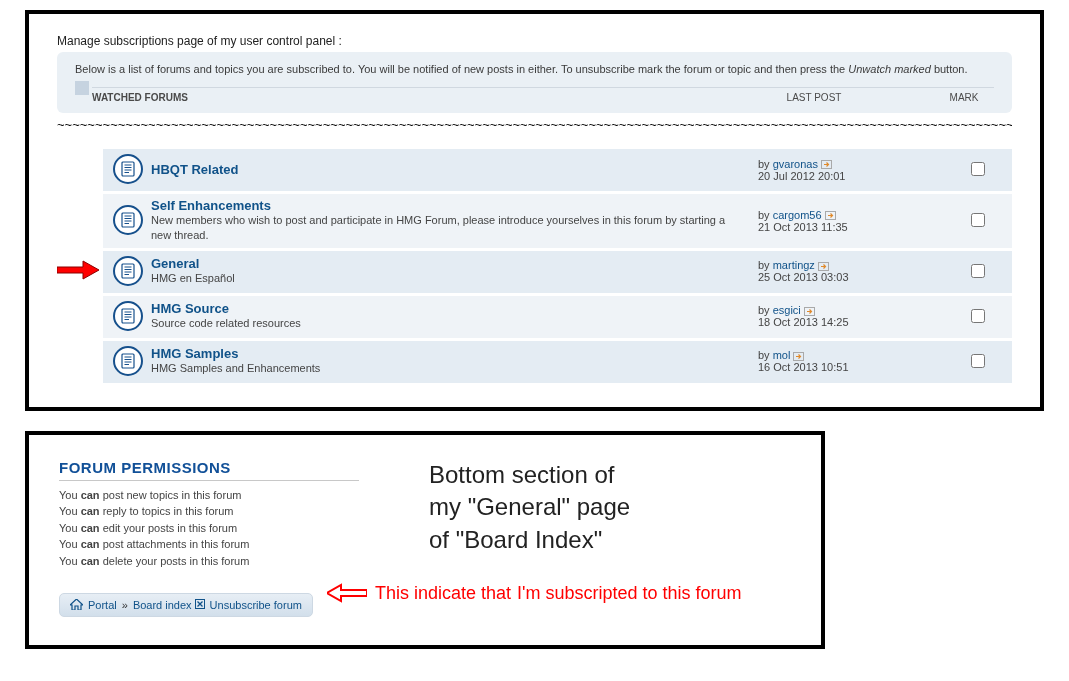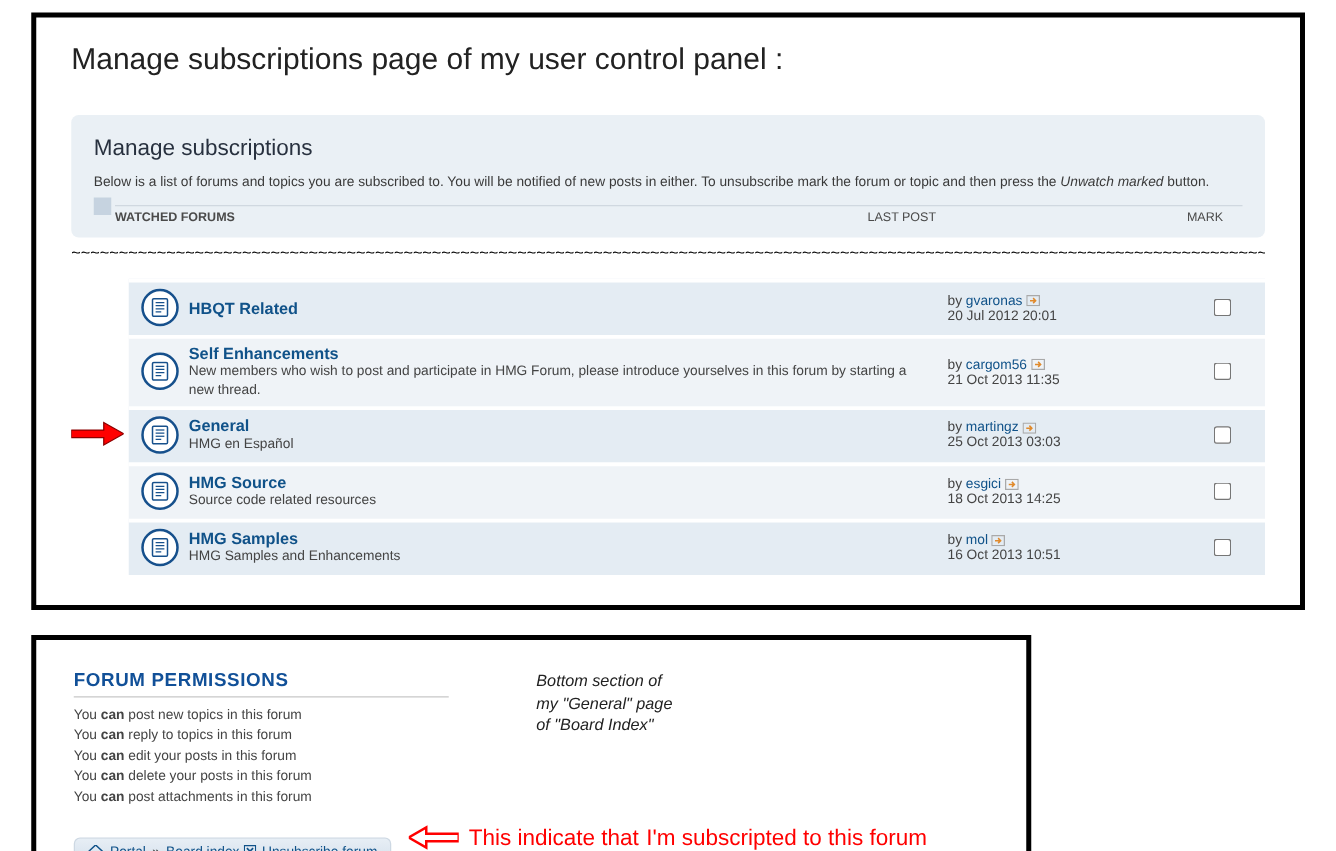--- a/index.html
+++ b/index.html
@@ -1,26 +1,26 @@
 <!DOCTYPE html>
 <html><head>
 <meta charset="utf-8">
 <style>
   * { box-sizing: border-box; margin: 0; padding: 0; }
   body { font-family: "Lucida Grande", Verdana, Arial, sans-serif; font-size: 12px; color: #333; background: #fff; }
   .outer { border: 4px solid #000; margin: 10px 25px 20px 25px; padding: 20px 28px 24px 28px; }
   .outer2 { border: 4px solid #000; margin: 10px 25px 20px 25px; padding: 24px 30px 28px 30px; width: 800px; }
-  .page-heading { font-family: Tahoma, Arial, sans-serif; font-size: 24px; color: #222; margin-bottom: 30px; font-weight: normal; }
+  .page-heading { font-family: Tahoma, Arial, sans-serif; font-size: 12px; color: #222; margin-bottom: 4px; font-weight: normal; }
   .panel { background: #eaf0f5; border-radius: 6px; padding: 10px 18px 10px 18px; }
   .panel-title { font-family: "Trebuchet MS", Arial, sans-serif; font-size: 18px; color: #28313f; margin: 6px 0 10px 0; font-weight: normal; }
   .desc { font-size: 11px; color: #3a3a3a; line-height: 1.4; margin-bottom: 10px; }
   .desc em { font-style: italic; }
   .hdr-row { display: flex; align-items: center; border-top: 1px solid #d0d8e0; padding-top: 4px; font-size: 10px; color: #4a4a4a; }
   .hdr-row .col-main { flex: 1; font-weight: bold; }
-  .hdr-row .col-last { width: 240px; }
+  .hdr-row .col-last { width: 240px; text-align: center; }
   .hdr-row .col-mark { width: 60px; text-align: center; }
   .squig { color: #000; font-size: 13px; letter-spacing: 0; white-space: nowrap; overflow: hidden; padding: 4px 0 14px 0; }
   .forum-row { display: flex; align-items: center; background: #eff3f7; border-top: 3px solid #fff; padding: 4px 4px 6px 6px; }
   .forum-row.alt { background: #e4ecf3; }
   .forum-icon { width: 30px; height: 30px; border-radius: 50%; border: 2px solid #16508c; display: flex; align-items: center; justify-content: center; margin: 1px 8px 1px 4px; flex-shrink: 0; background: #fff; }
   .forum-icon svg { width: 16px; height: 16px; }
   .forum-main { flex: 1; padding-right: 10px; }
   .forum-title { color: #105289; font-family: "Trebuchet MS", Arial, sans-serif; font-size: 13px; font-weight: bold; text-decoration: none; display: inline-block; }
   .forum-desc { font-size: 11px; color: #444; line-height: 1.3; }
   .forum-last { width: 190px; font-size: 11px; color: #444; padding-top: 1px; }
@@ -30,41 +30,40 @@
   .forum-mark input { width: 14px; height: 14px; }
   .gap-left { width: 46px; display: flex; align-items: center; justify-content: flex-end; padding-right: 4px; }
   
   .red-arrow svg { display: block; }
   
   .perm-title { font-family: Arial, sans-serif; font-size: 15px; color: #115098; font-weight: bold; letter-spacing: 0.5px; padding-bottom: 4px; border-bottom: 1px solid #c8c8c8; width: 300px; margin-bottom: 6px; }
   .perm-line { font-size: 11px; color: #444; line-height: 1.5; }
   .perm-line b { font-weight: bold; }
   .two-col { display: flex; }
   .two-col .left { flex: 0 0 370px; }
-  .two-col .right { flex: 1; font-family: Tahoma, Arial, sans-serif; font-size: 13px; color: #222; line-height: 1.35; font-style: italic; }
+  .two-col .right { flex: 1; font-family: Tahoma, Arial, sans-serif; font-size: 24px; color: #222; line-height: 1.35; }
   .breadcrumb { margin-top: 24px; background: linear-gradient(#e7eef5, #d2dfeb); border: 1px solid #cdd8e3; border-radius: 5px; padding: 5px 10px; display: inline-flex; font-size: 11px; color: #105289; }
   .breadcrumb a { color: #105289; text-decoration: none; }
   .breadcrumb .sep { color: #333; margin: 0 5px; }
   .bc-icon { display: inline-flex; margin-right: 5px; }
   .bc-x { display: inline-flex; margin: 0 5px 0 3px; }
   .annot { display: inline-flex; align-items: center; margin-left: 14px; font-family: Tahoma, Arial, sans-serif; font-size: 18px; color: #ff0000; }
   .annot .txt1 { margin-left: 8px; }
   .side-bar-shim { width: 14px; background: #c6d3e0; margin-right: -7px; position: relative; top: -6px; height: 14px; }
   .row-outer { display:flex; align-items:center; }
   .row-outer .gap-left { flex-shrink:0; }
   .row-outer .forum-row { flex:1; }
 </style>
 </head>
 <body>
 
 <div class="outer">
   <div class="page-heading">Manage subscriptions page of my user control panel :</div>
 
   <div class="panel">
-    <div class="panel-title">Manage subscriptions</div>
     <div class="desc">
       <span>Below is a list of forums and topics you are subscribed to. You will be notified of new posts in either. To unsubscribe mark the forum or topic and then press the </span><em>Unwatch marked</em><span> button.</span>
     </div>
     <div style="display:flex; align-items:flex-start;">
       <div class="side-bar-shim"></div>
       <div class="hdr-row" style="flex:1; margin-left:10px;">
         <div class="col-main">WATCHED FORUMS</div>
         <div class="col-last">LAST POST</div>
         <div class="col-mark">MARK</div>
       </div>
@@ -219,22 +218,22 @@
 </div>
 
 <div class="outer2">
   <div class="two-col">
     <div class="left">
       <div class="perm-title">FORUM PERMISSIONS</div>
       <div id="perm-lines">
           <div class="perm-line"><span>You </span><b>can</b><span> post new topics in this forum</span></div>
           <div class="perm-line"><span>You </span><b>can</b><span> reply to topics in this forum</span></div>
           <div class="perm-line"><span>You </span><b>can</b><span> edit your posts in this forum</span></div>
+          <div class="perm-line"><span>You </span><b>can</b><span> post attachments in this forum</span></div>
           <div class="perm-line"><span>You </span><b>can</b><span> delete your posts in this forum</span></div>
-          <div class="perm-line"><span>You </span><b>can</b><span> post attachments in this forum</span></div>
         </div>
     </div>
     <div class="right">
       <div>Bottom section of</div>
       <div>my "General" page</div>
       <div>of "Board Index"</div>
     </div>
   </div>
 
   <div style="display:flex; align-items:center;">

